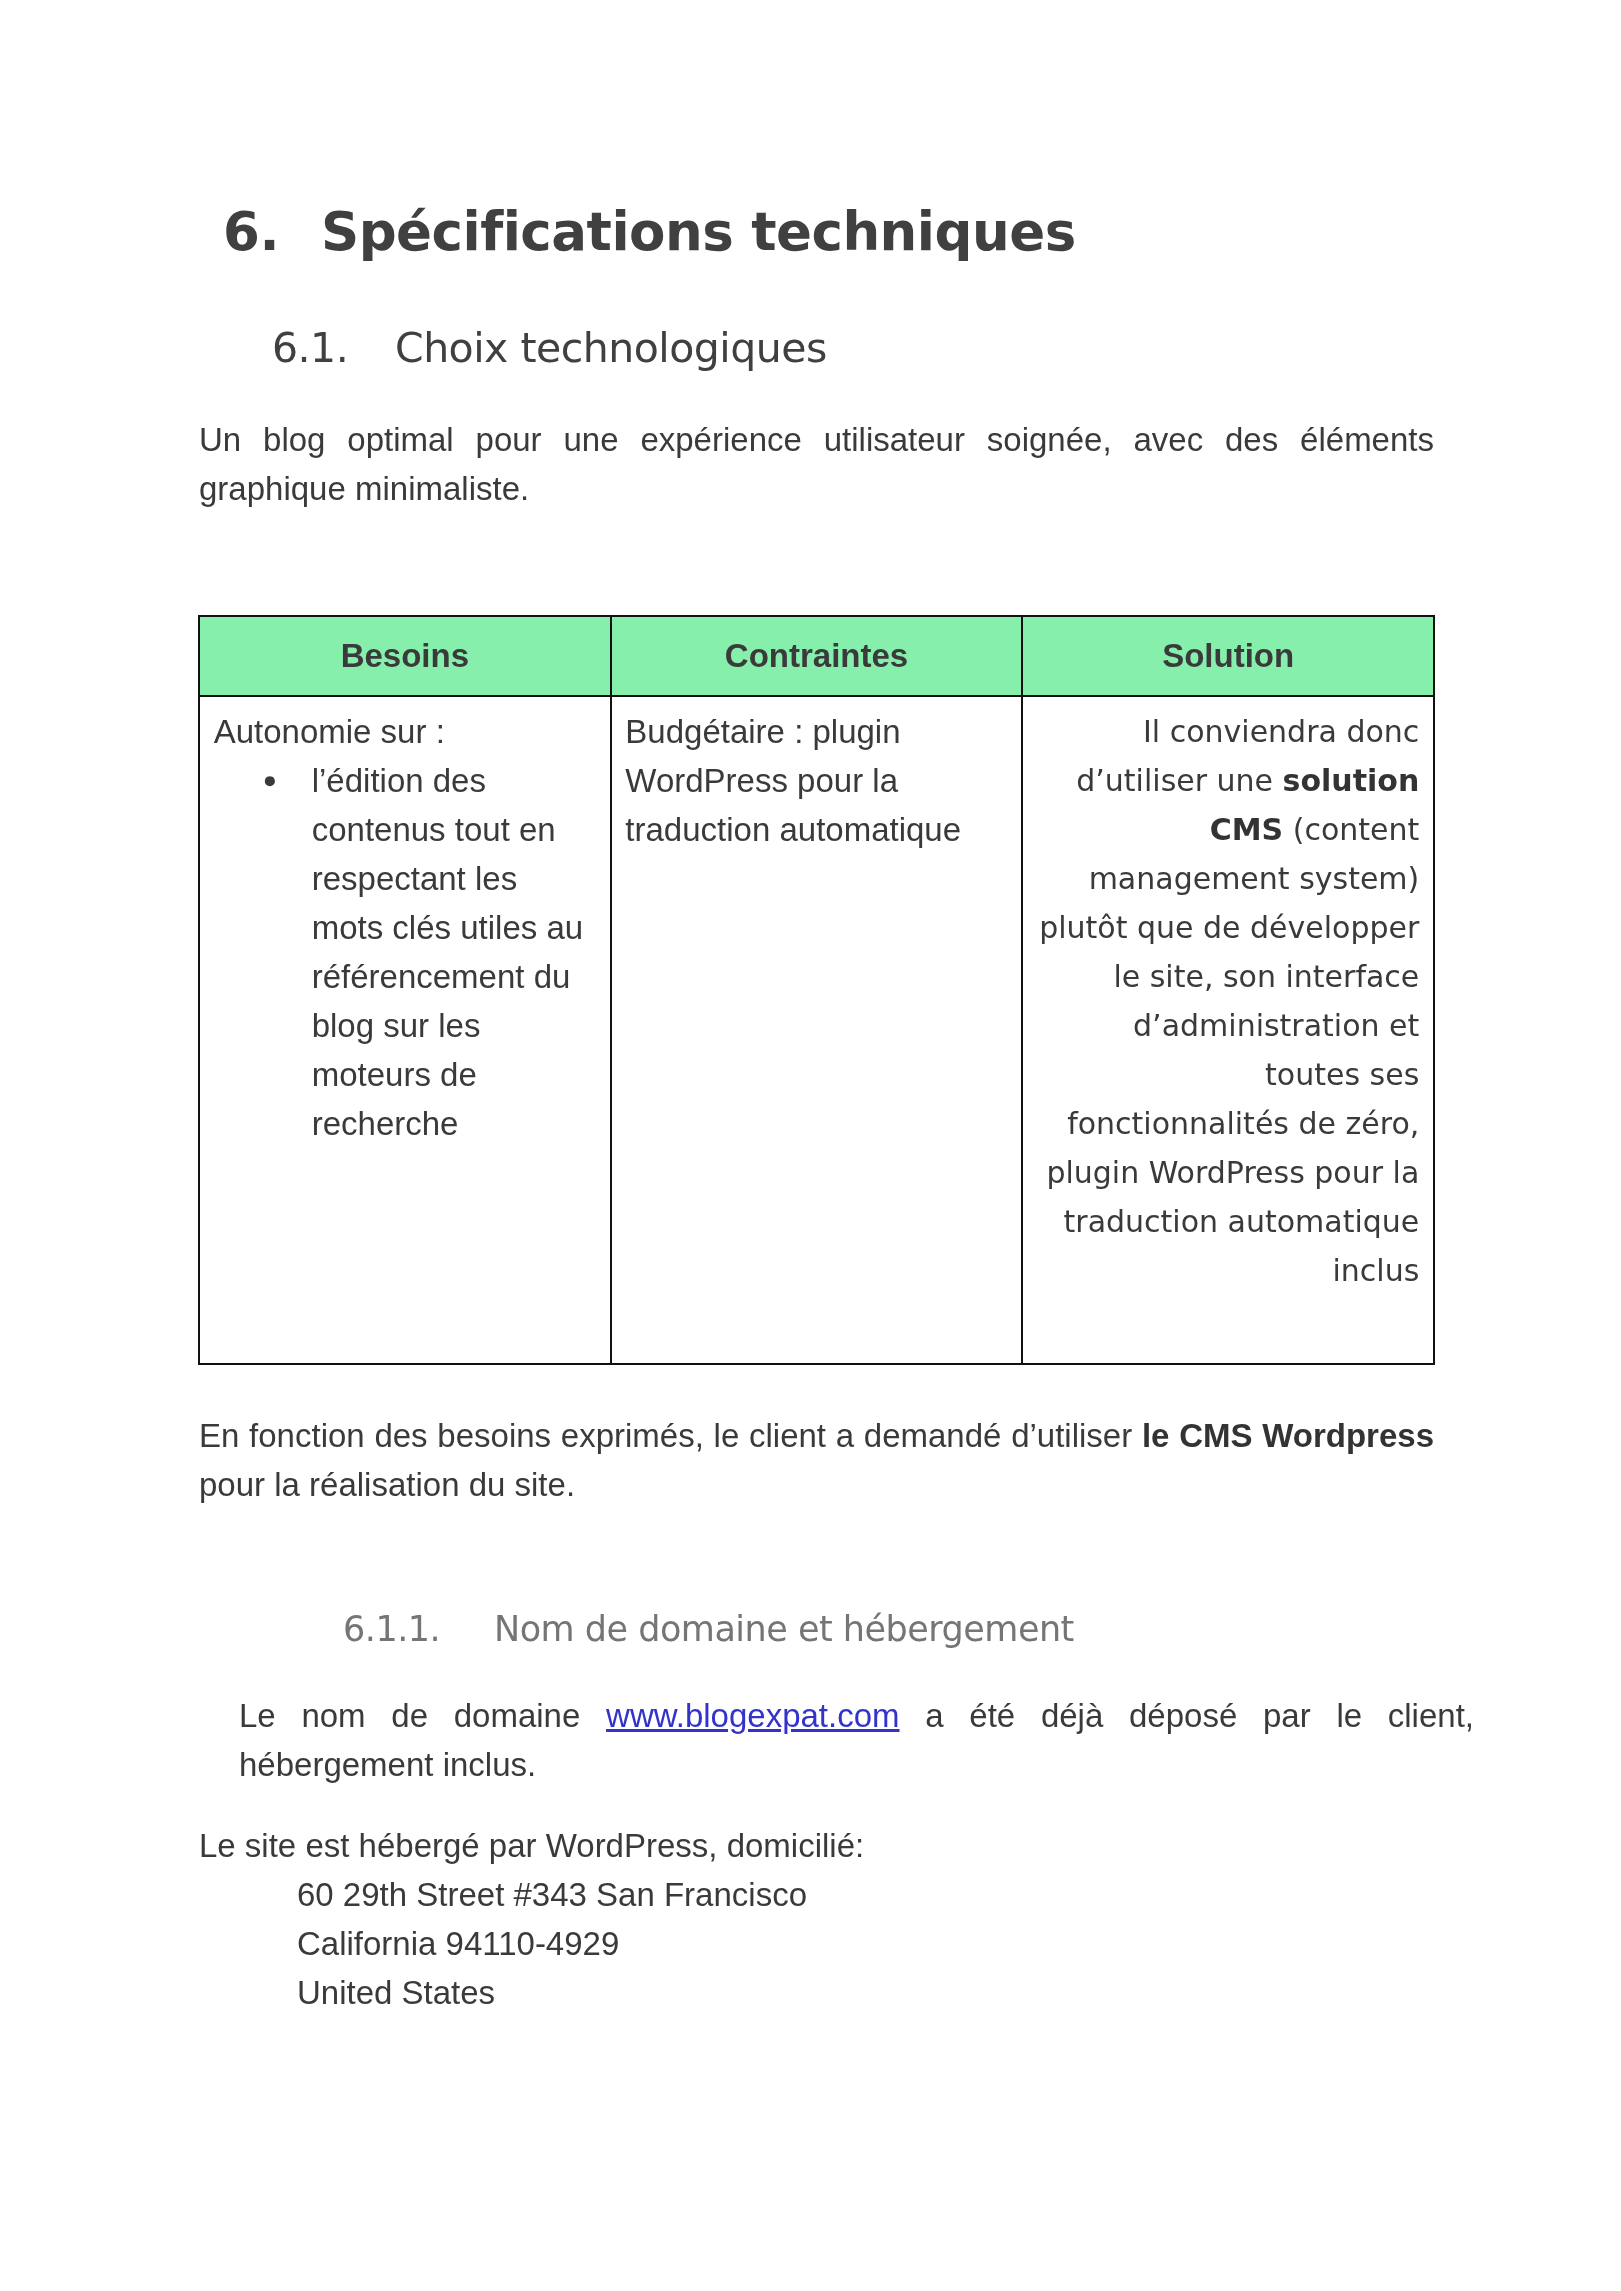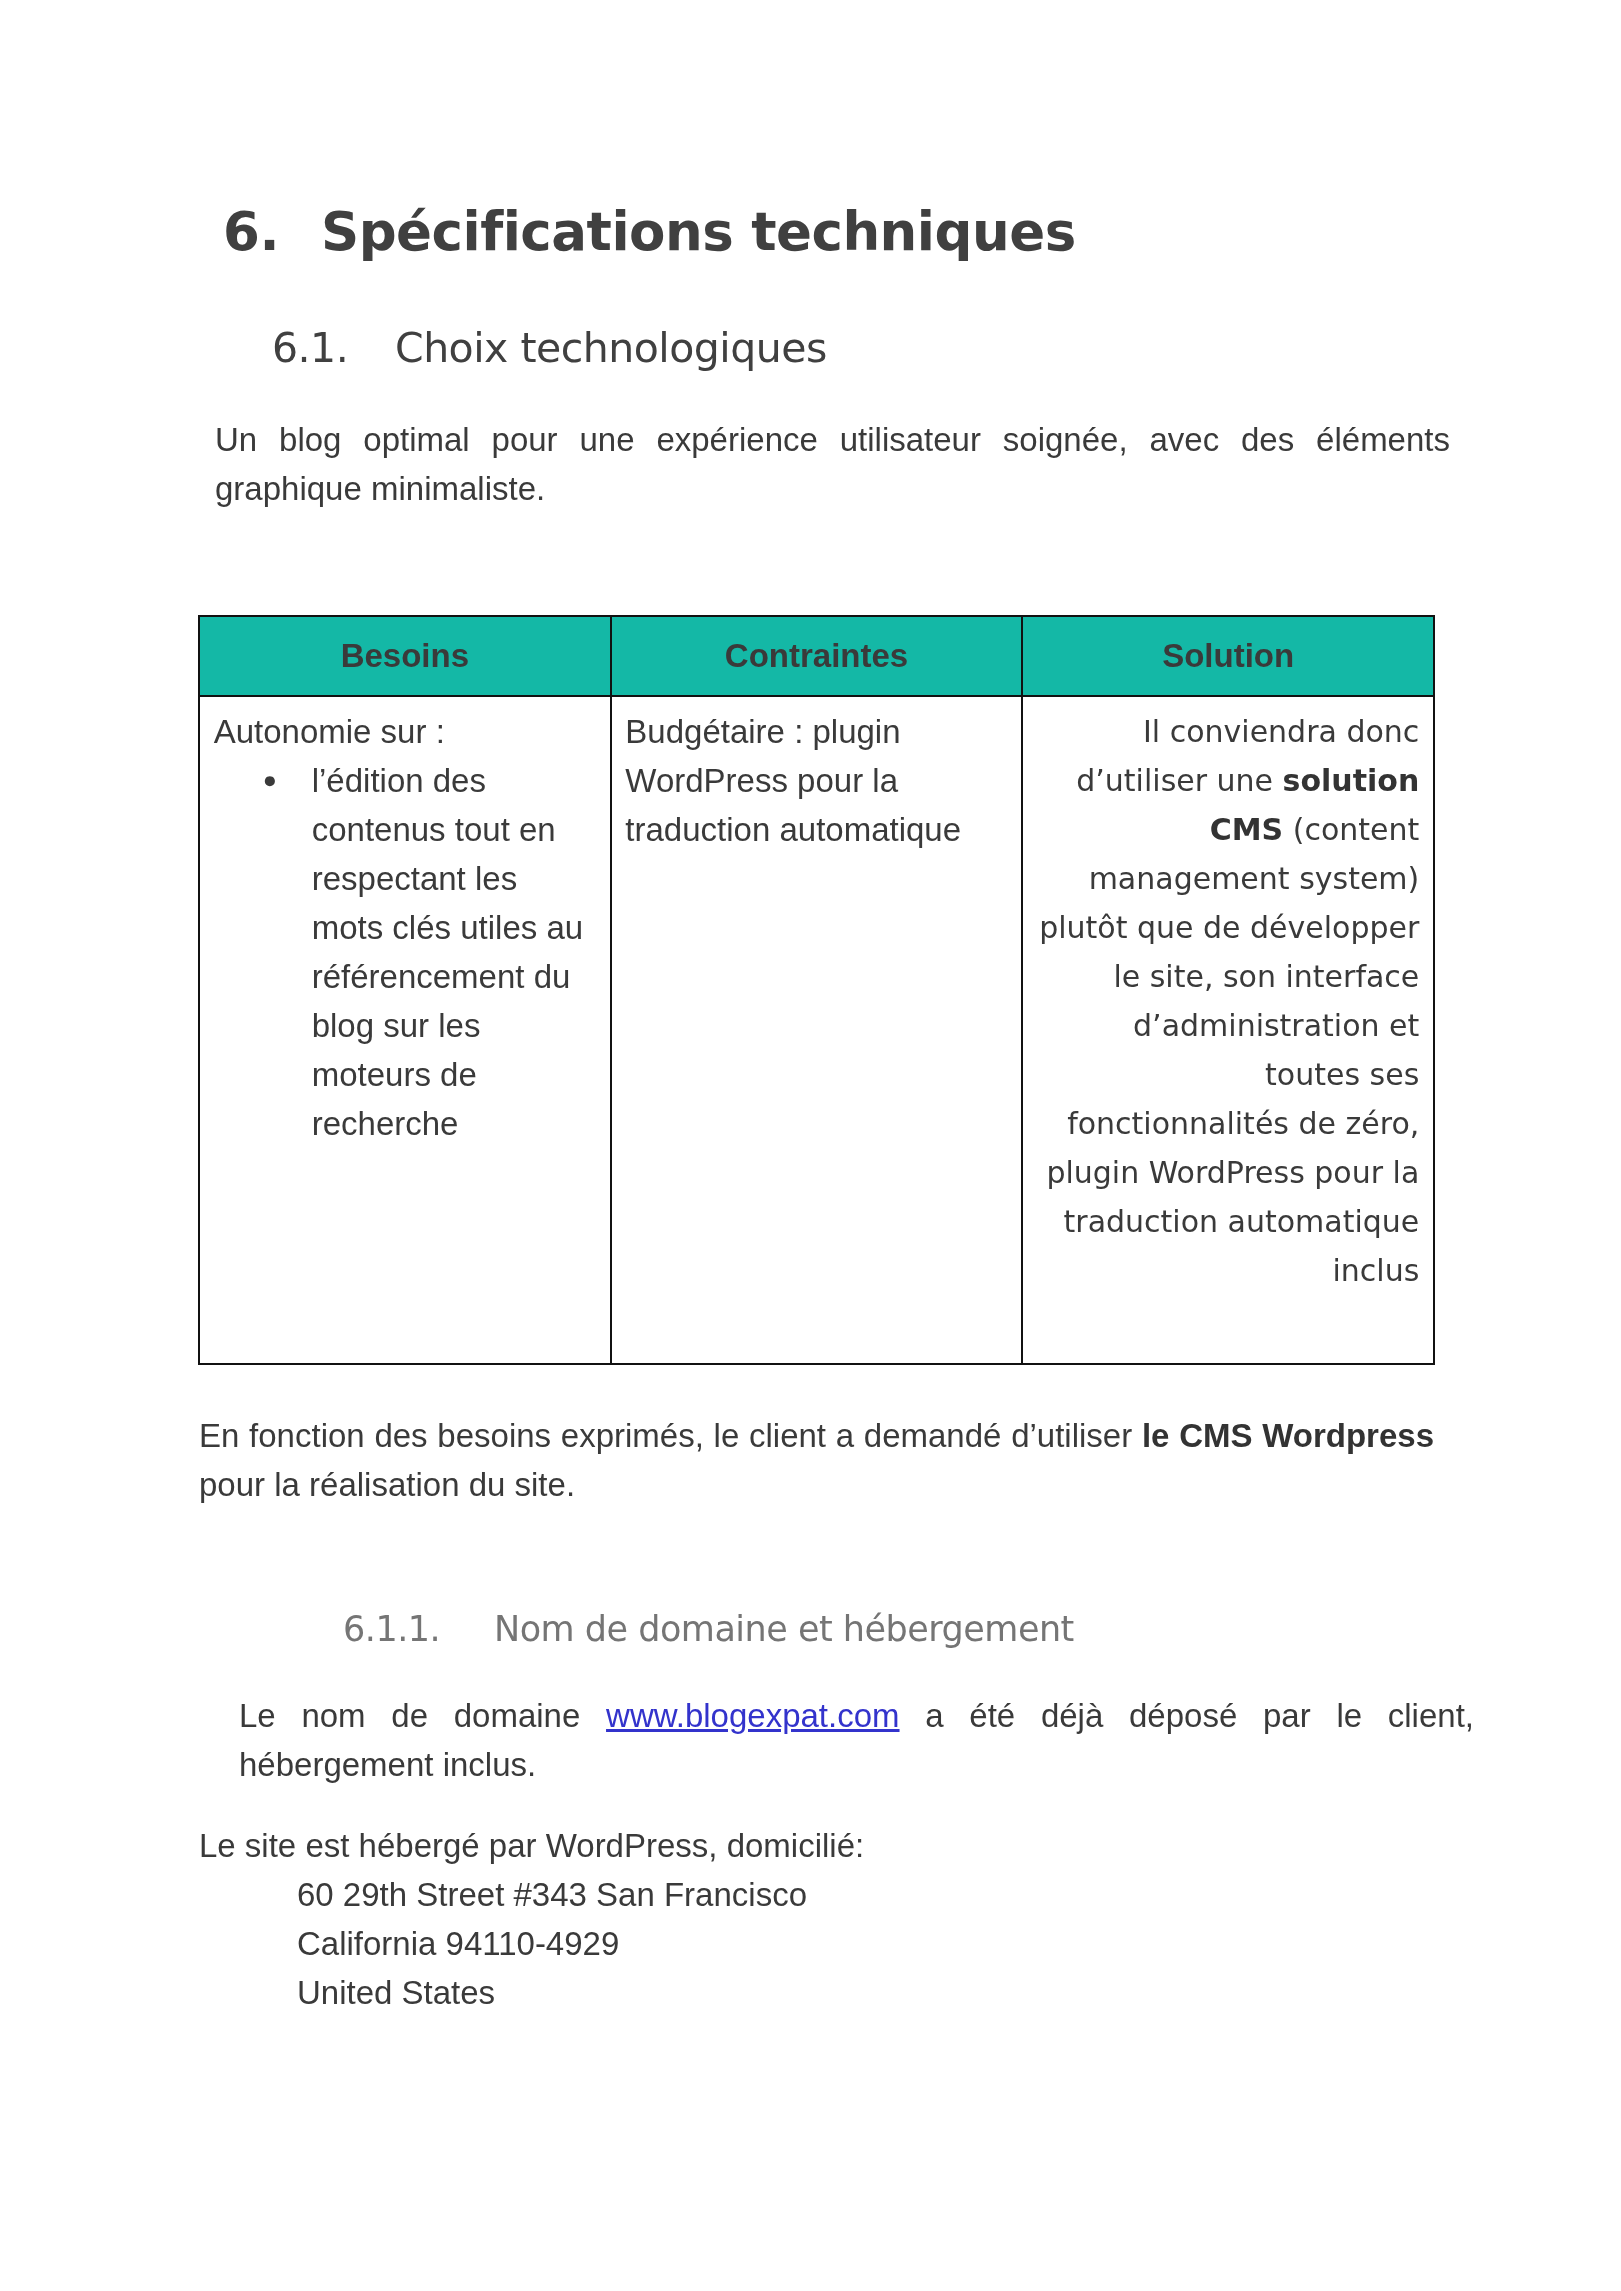--- a/index.html
+++ b/index.html
@@ -9,31 +9,31 @@
         color: #404040; letter-spacing: -0.5px; font-family: "DejaVu Sans", sans-serif; white-space: nowrap; margin-left: 24px; }
   .h1 .num { display: inline-block; width: 98px; }
   .h2 { position: absolute; left: 272px; top: 324px; font-size: 41px; color: #404040;
         font-family: "DejaVu Sans", sans-serif; white-space: nowrap; letter-spacing: -0.5px; }
   .h2 .num { display: inline-block; width: 123px; }
   .h3 { position: absolute; left: 343px; top: 1609px; font-size: 35px; color: #757575;
         font-family: "DejaVu Sans", sans-serif; white-space: nowrap; letter-spacing: -0.5px; }
   .h3 .num { display: inline-block; width: 151px; }
   .para { position: absolute; left: 199px; width: 1235px; font-size: 33px; line-height: 49px;
           text-align: justify; color: #3a3a3a; }
-  .p-intro { top: 415px; margin-left: 16px; }
+  .p-intro { top: 415px; }
   .p-cms { top: 1411px; }
   .p-domain { top: 1691px; margin-left: 40px; }
   .p-host { top: 1821px; text-align: left; }
   .addr-line { display: block; padding-left: 98px; }
   a.link { color: #3333cc; text-decoration: underline; }
   b { font-weight: bold; color: #333; }
   table.spec { position: absolute; left: 198px; top: 615px; width: 1237px; border-collapse: collapse;
                font-size: 33px; color: #3a3a3a; }
   table.spec th, table.spec td { border: 2.9px solid #111; vertical-align: top; }
-  table.spec th { background: #14b8a6; height: 76px; font-weight: bold; 
+  table.spec th { background: #86efac; height: 76px; font-weight: bold; 
                   vertical-align: middle; font-size: 33px; color: #3a3a3a; }
   table.spec td { padding: 9.8px 13.7px 13.7px 13.7px; line-height: 49px; height: 643px; width: 33.33%; }
   ul.bul { margin: 0; padding-left: 98px; list-style: none; }
   ul.bul li { position: relative; }
   ul.bul li::before { content: "\25CF"; position: absolute; left: -49px; top: 0; font-size: 23.5px; }
   .sol { font-family: "DejaVu Sans", sans-serif; font-size: 30px; text-align: right; }
 </style>
 </head>
 <body>
 

